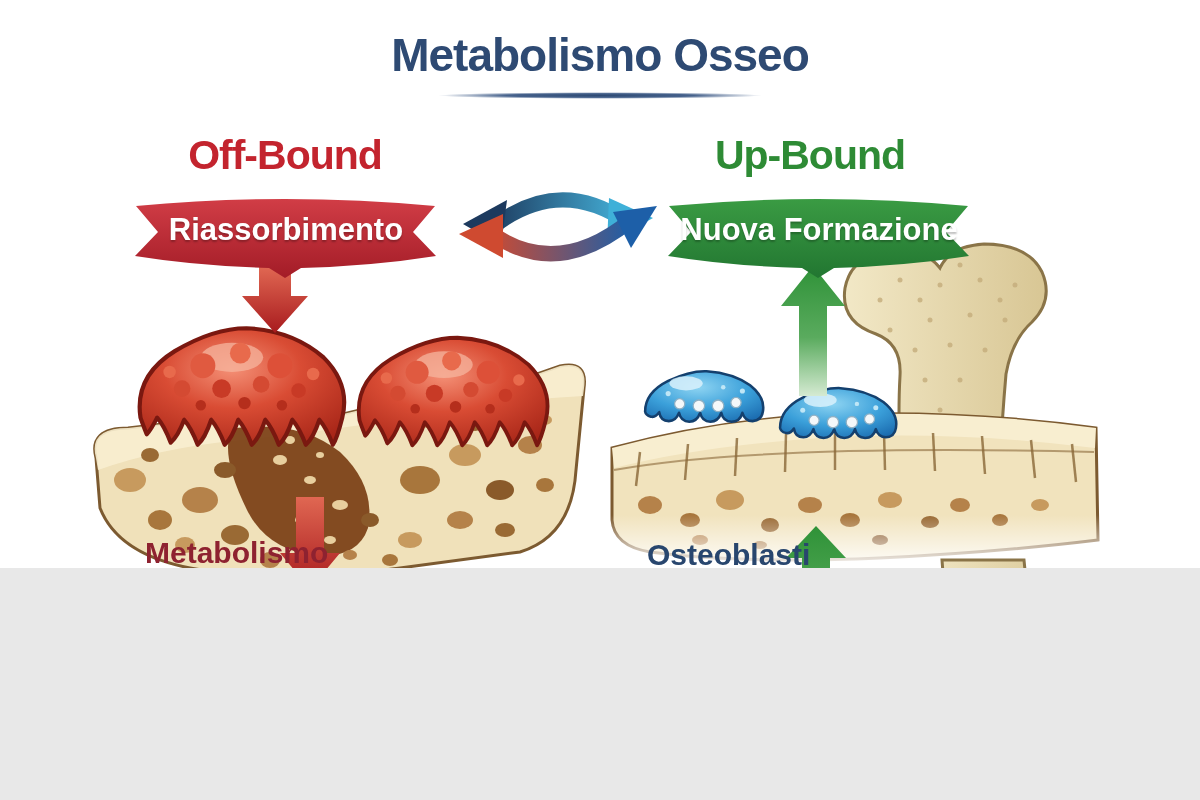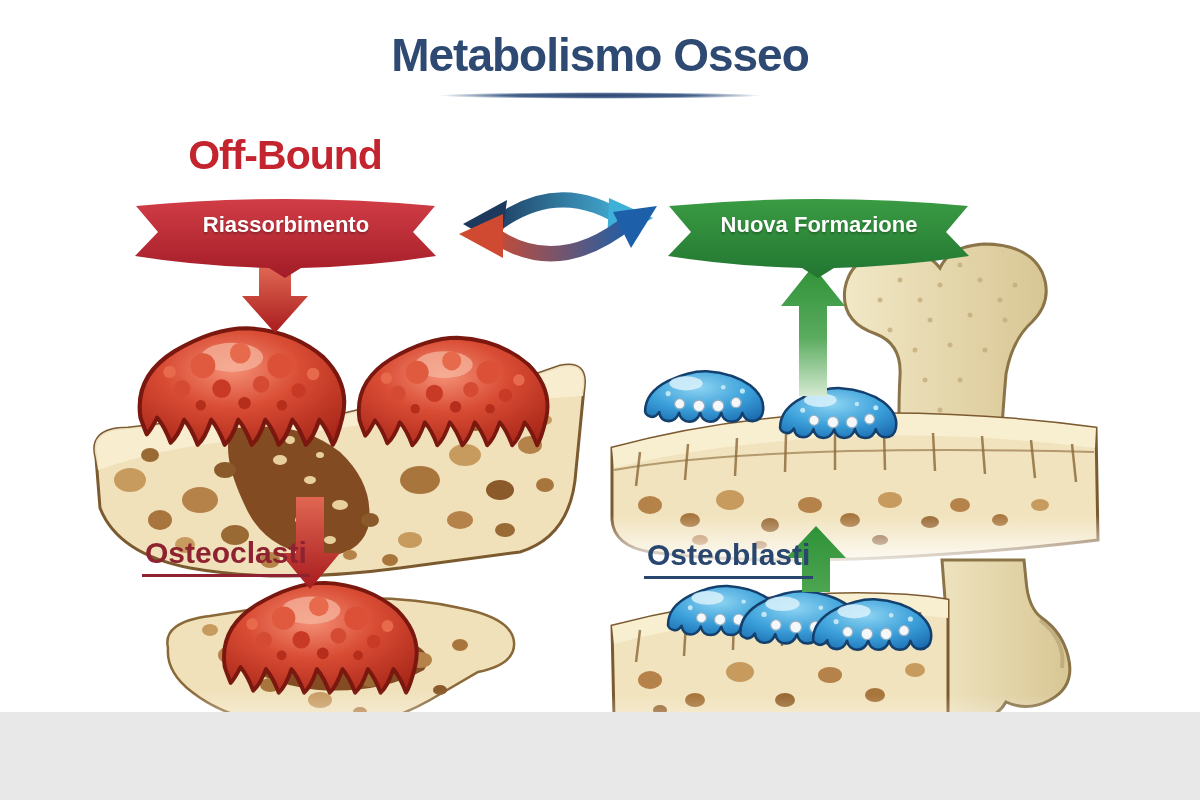--- a/index.html
+++ b/index.html
@@ -1,17 +1,17 @@
 <!DOCTYPE html>
 <html style="--title: #2e4a73; --heading_red: #c3242e; --banner_red: #bb2531; --heading_green: #2e8b35; --banner_green: #2f8c38; --label_red: #8e2230; --label_blue: #28466e; --arrow_red: #c22a24; --arrow_green: #3a9a41; --bone: #f0e1ba; --bone_hole: #a8763c; --osteoclast_cell: #d04a32; --osteoblast_cell: #3ba0da; --background: #ffffff;"><head>
 <meta charset="utf-8">
 <style>
   html,body{margin:0;padding:0;background:#e8e8e8;}
   .stage{
-    position:relative;width:1200px;height:712px;margin:0 auto;
+    position:relative;width:1200px;height:568px;margin:0 auto;
     background:#ffffff;overflow:hidden;
     font-family:"Liberation Sans", sans-serif;
   }
   .page-title{
     position:absolute;top:28px;left:0;width:1200px;text-align:center;
     font-size:46px;font-weight:bold;letter-spacing:-1px;
     color:var(--title,#2e4a73);margin:0;
   }
   .title-swoosh{
     position:absolute;top:92px;left:430px;width:340px;height:7px;
@@ -22,21 +22,21 @@
     position:absolute;top:132px;width:300px;text-align:center;
     font-size:41px;font-weight:bold;letter-spacing:-1px;margin:0;
   }
   .heading-red{left:135px;color:var(--heading_red,#c3242e);}
   .heading-green{left:660px;color:var(--heading_green,#2e8b35);}
   .banner{position:absolute;top:196px;width:306px;height:88px;}
   .banner-red{left:133px;}
   .banner-green{left:666px;}
   .banner-text{
     position:absolute;top:16px;left:0;width:306px;text-align:center;
-    font-size:22px;font-weight:bold;color:#ffffff;
+    font-size:31px;font-weight:bold;color:#ffffff;
     text-shadow:0 2px 2px rgba(0,0,0,0.25);
   }
   .cycle-icon{position:absolute;left:455px;top:172px;width:205px;height:102px;}
   .illustration{position:absolute;left:0;top:0;width:1200px;height:800px;}
   .cell-label{
     position:absolute;font-size:30px;font-weight:bold;
     padding:0 3px 4px 3px;border-bottom:3px solid currentColor;
   }
   .label-osteoclasti{left:142px;top:536px;color:var(--label_red,#8e2230);}
   .label-osteoblasti{left:644px;top:538px;color:var(--label_blue,#28466e);text-align:right;}
@@ -298,20 +298,21 @@
     </g>
     <g>
       <polygon points="816,526 846,558 830,558 830,592 802,592 802,558 786,558" fill="url(#greenArrow)"></polygon>
     </g>
   </svg>
 
   <h1 class="page-title">Metabolismo Osseo</h1>
   <div class="title-swoosh"></div>
 
   <div class="side-heading heading-red">Off-Bound</div>
+  <div class="side-heading heading-green">Up-Bound</div>
 
   <div class="banner banner-red">
     <svg width="306" height="88" viewBox="0 0 306 88">
       <defs>
         <linearGradient id="ribRed" x1="0" y1="0" x2="0" y2="1">
           <stop offset="0%" stop-color="#d13d46"></stop>
           <stop offset="100%" stop-color="#a31c27"></stop>
         </linearGradient>
       </defs>
       <path d="M3,10 Q152,-4 302,10 L280,36 L303,60 Q240,70 168,72 L152,82 L136,72 Q64,70 2,60 L25,36 Z" fill="url(#ribRed)"></path>
@@ -344,16 +345,16 @@
       </linearGradient>
     </defs>
     <path d="M34,58 Q102,2 172,50" fill="none" stroke="url(#cycTop)" stroke-width="15"></path>
     <polygon points="8,52 52,28 46,74" fill="#1d3a5e"></polygon>
     <polygon points="198,46 154,26 152,72" fill="#3fb0d8"></polygon>
     <path d="M32,58 Q100,110 176,48" fill="none" stroke="url(#cycBot)" stroke-width="15"></path>
     <polygon points="4,62 48,42 48,86" fill="#cf4a30"></polygon>
     <polygon points="202,34 158,40 176,76" fill="#1d5fa8"></polygon>
   </svg>
 
-  <div class="cell-label label-osteoclasti">Osteoclasti</div>
+  <div class="cell-label label-osteoclasti">Metabolismo</div>
   <div class="cell-label label-osteoblasti">Osteoblasti</div>
 
 </div>
 
 </body></html>

